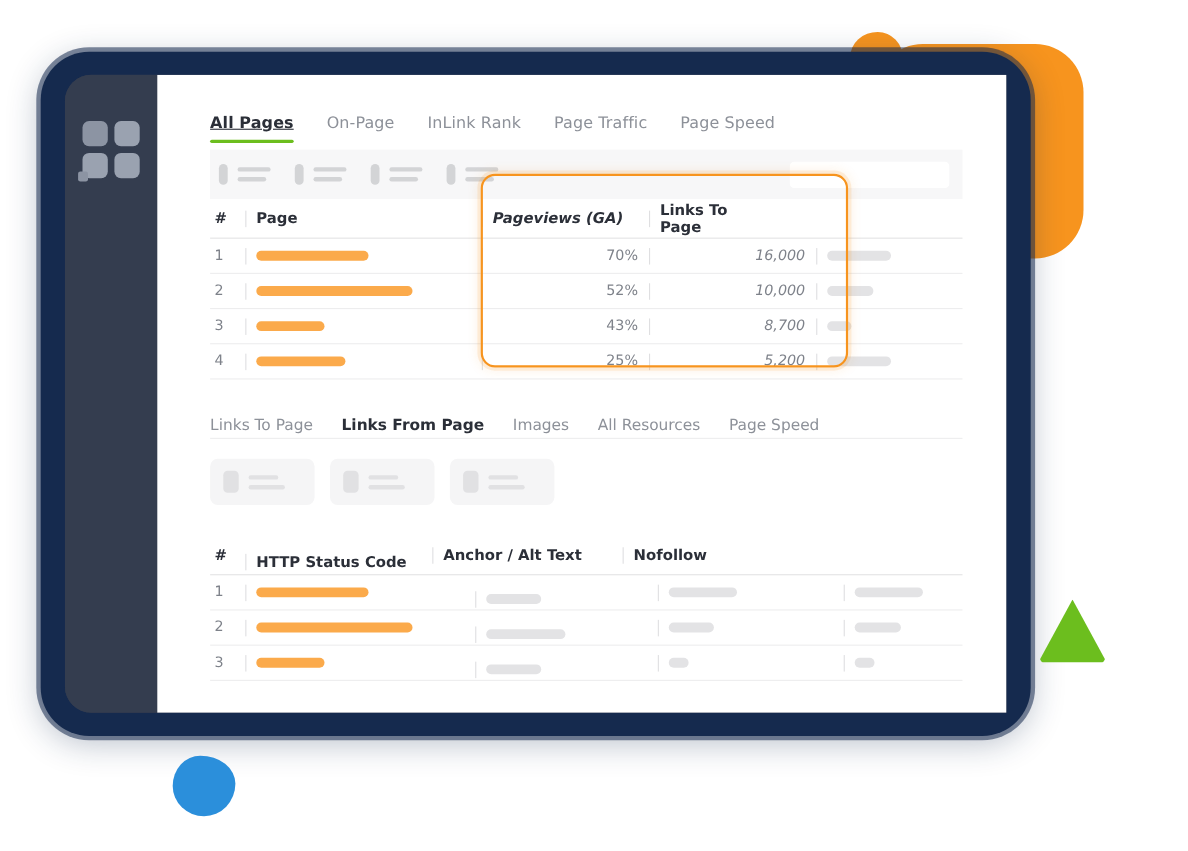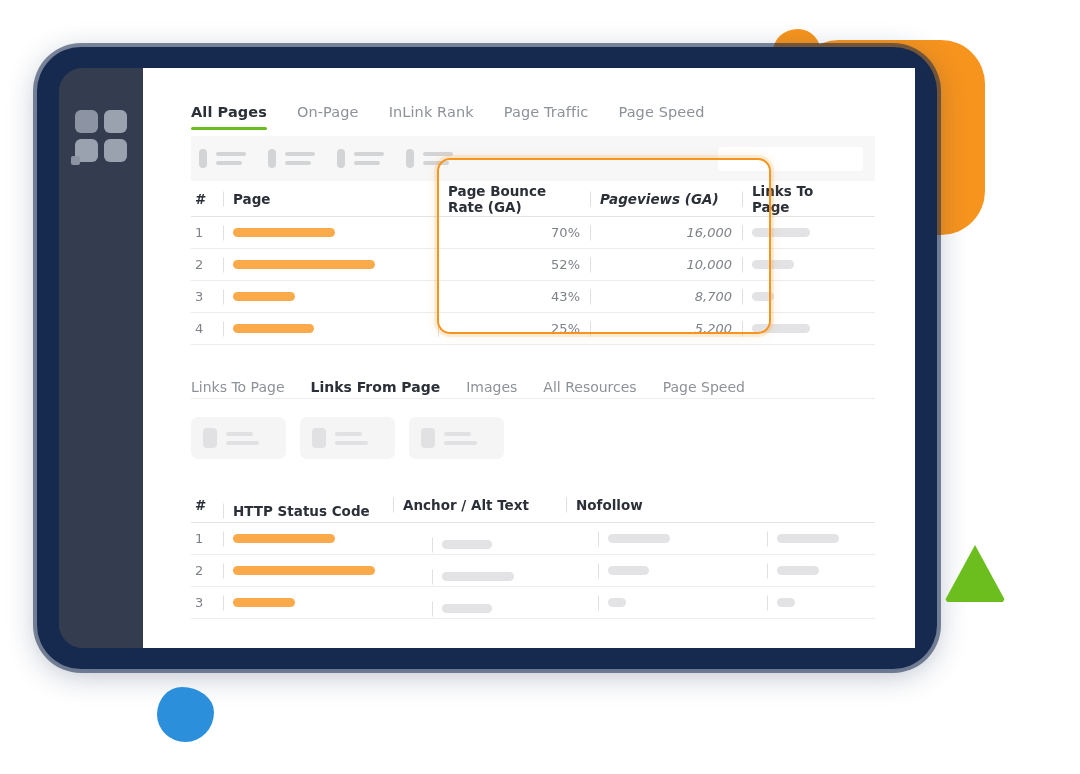--- a/index.html
+++ b/index.html
@@ -142,20 +142,21 @@
     font-size: 14.5px;
     color: #8d9199;
     white-space: nowrap;
     padding-bottom: 10px;
     position: relative;
     letter-spacing: .1px;
   }
   .tab.active {
     color: #2b2f38;
     font-weight: bold;
+    text-decoration: underline;
   }
   .tab.active .tab-underline {
     position: absolute;
     left: 0; right: 0; bottom: 0;
     height: 3px;
     background: #6cbe1e;
     border-radius: 2px;
   }
 
   
@@ -371,21 +372,20 @@
             </div>
           </div>
           <input id="filter-search" type="text" placeholder="" style="">
         </div>
 
         <div id="main-table-wrap">
 
           <div class="t-row head">
             <div class="cell num">#</div>
             <div class="cell c-page sep">Page</div>
-            <div class="cell c-bounce sep">Page Bounce Rate (GA)</div>
             <div class="cell c-views sep">Pageviews (GA)</div>
             <div class="cell c-links sep">Links To Page</div>
           </div>
 
           <div class="t-row">
             <div class="cell num">1</div>
             <div class="cell c-page sep">
               <div class="bar" style="width: 102px;"></div>
             </div>
             <div class="cell c-bounce sep right">70%</div>

